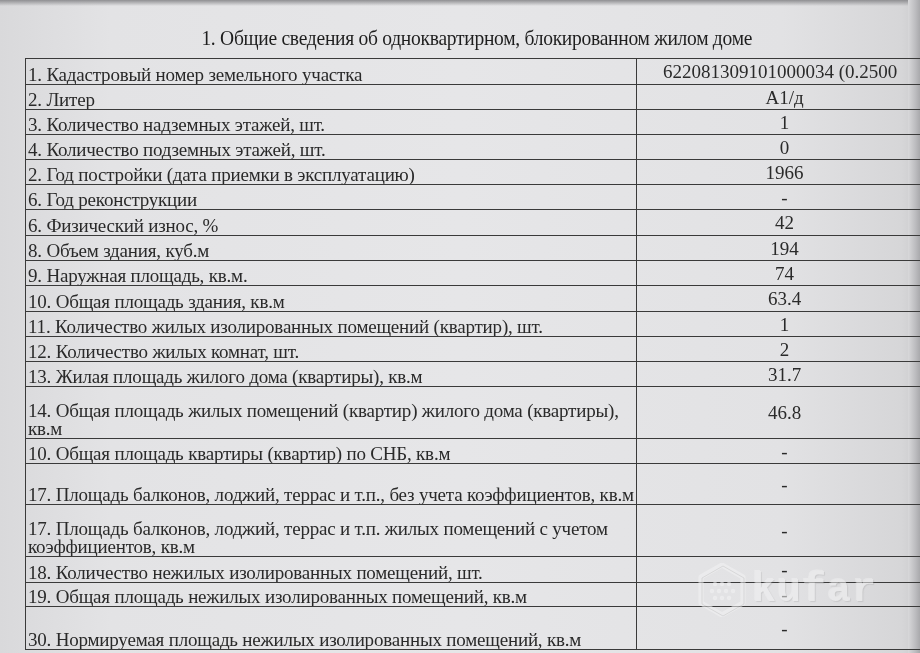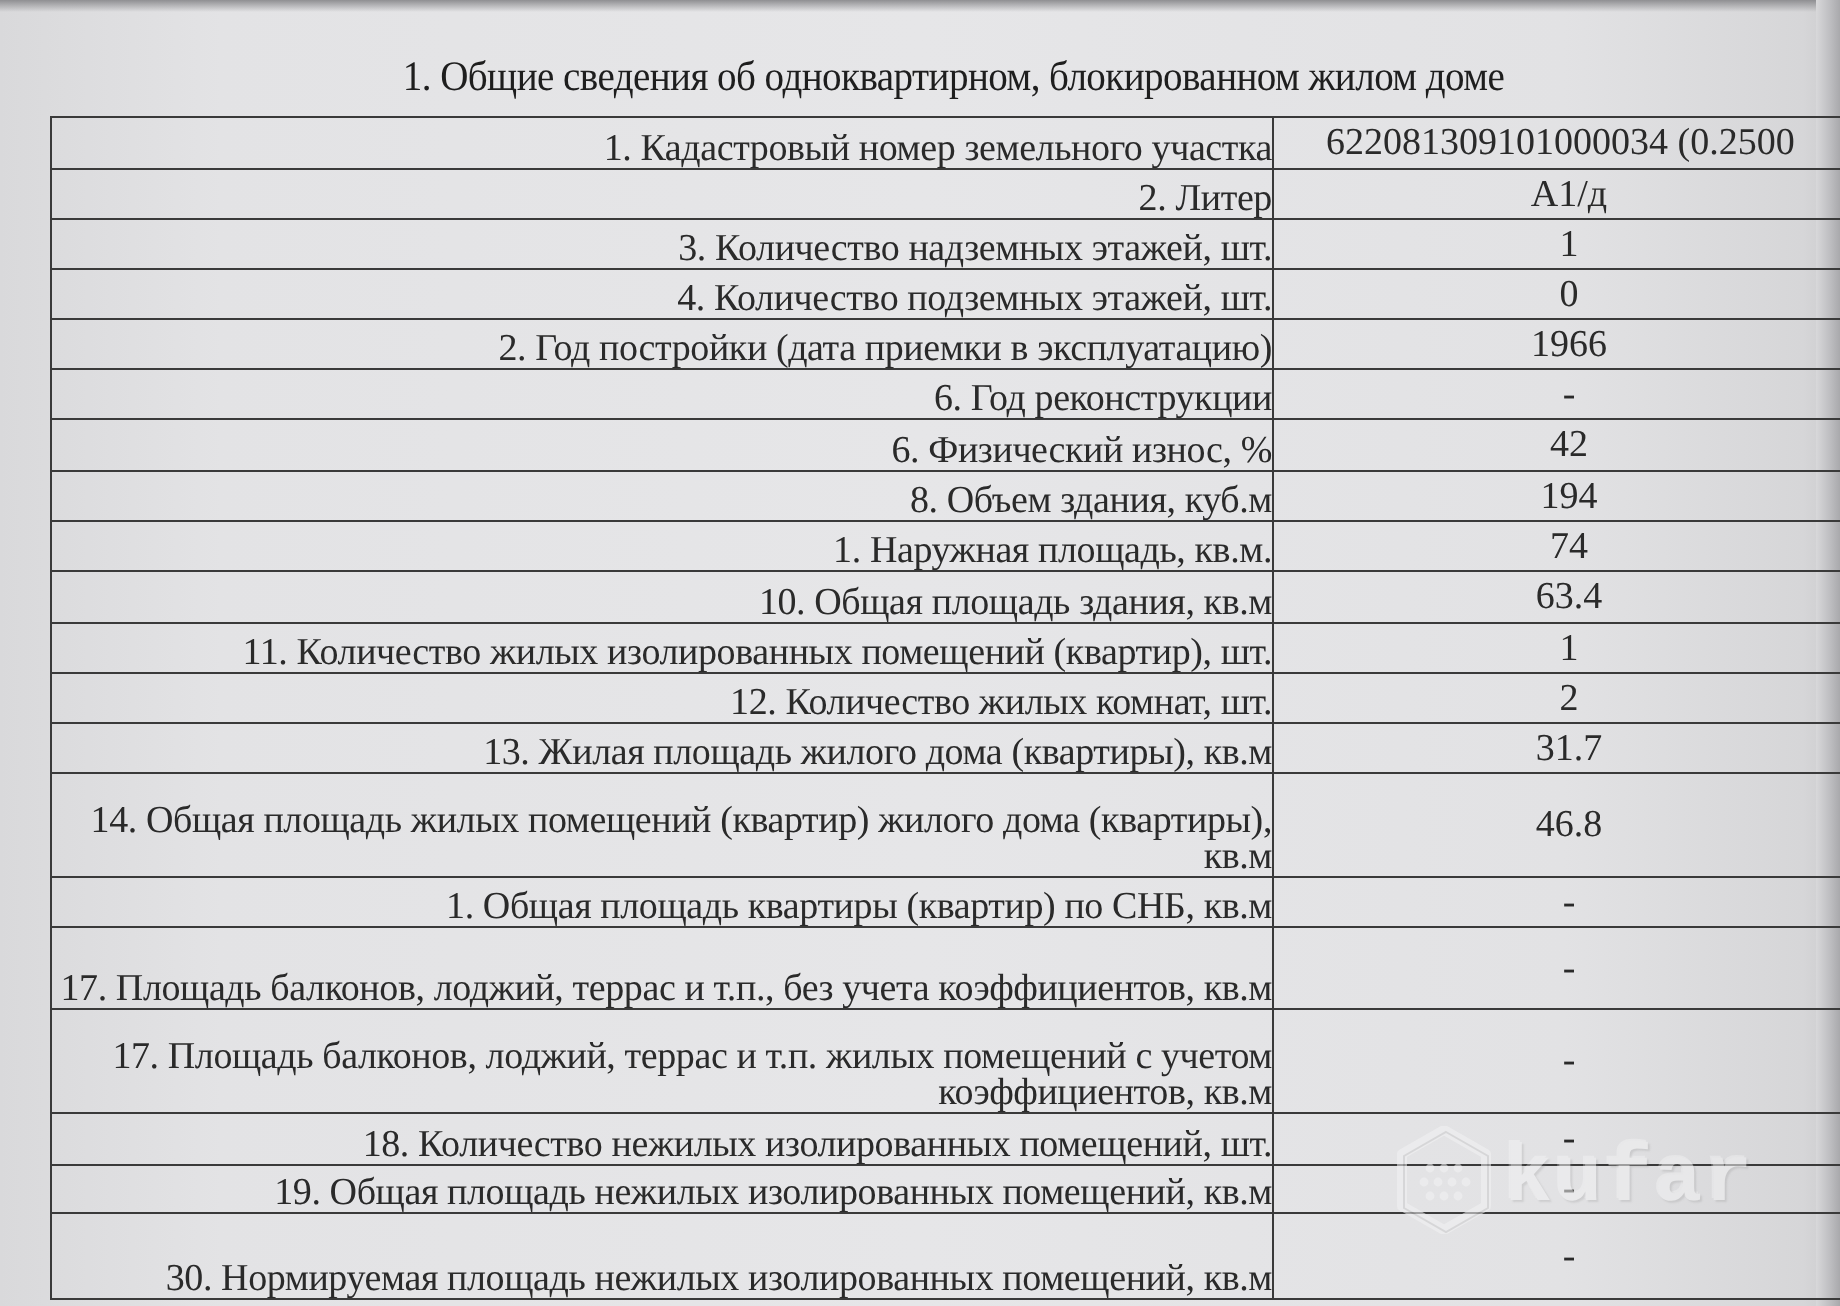--- a/index.html
+++ b/index.html
@@ -47,21 +47,20 @@
       table-layout: fixed;
     }
     table.info-table td {
       border: 1.5px solid #3a3a3a;
       padding: 0 0 0 2px;
       font-size: 19px;
       line-height: 19px;
       vertical-align: bottom;
       overflow: hidden;
       white-space: nowrap;
-      text-align: right;
     }
     table.info-table td.label {
       width: 608px;
       letter-spacing: -0.2px;
     }
     table.info-table td.label.wrap {
       white-space: normal;
       line-height: 18px;
       padding-top: 15px;
     }
@@ -134,21 +133,21 @@
     </tr>
     <tr style="height:26px">
       <td class="label">6. Физический износ, %</td>
       <td class="value">42</td>
     </tr>
     <tr style="height:25px">
       <td class="label">8. Объем здания, куб.м</td>
       <td class="value">194</td>
     </tr>
     <tr style="height:25px">
-      <td class="label">1. Наружная площадь, кв.м.</td>
+      <td class="label">9. Наружная площадь, кв.м.</td>
       <td class="value">74</td>
     </tr>
     <tr style="height:26px">
       <td class="label">10. Общая площадь здания, кв.м</td>
       <td class="value">63.4</td>
     </tr>
     <tr style="height:25px">
       <td class="label">11. Количество жилых изолированных помещений (квартир), шт.</td>
       <td class="value">1</td>
     </tr>
@@ -158,21 +157,21 @@
     </tr>
     <tr style="height:25px">
       <td class="label">13. Жилая площадь жилого дома (квартиры), кв.м</td>
       <td class="value">31.7</td>
     </tr>
     <tr style="height:38px">
       <td class="label wrap">14. Общая площадь жилых помещений (квартир) жилого дома (квартиры), кв.м</td>
       <td class="value">46.8</td>
     </tr>
     <tr style="height:25px">
-      <td class="label">1. Общая площадь квартиры (квартир) по СНБ, кв.м</td>
+      <td class="label">10. Общая площадь квартиры (квартир) по СНБ, кв.м</td>
       <td class="value">-</td>
     </tr>
     <tr style="height:41px">
       <td class="label wrap">17. Площадь балконов, лоджий, террас и т.п., без учета коэффициентов, кв.м</td>
       <td class="value">-</td>
     </tr>
     <tr style="height:45px">
       <td class="label wrap">17. Площадь балконов, лоджий, террас и т.п. жилых помещений с учетом коэффициентов, кв.м</td>
       <td class="value">-</td>
     </tr>

